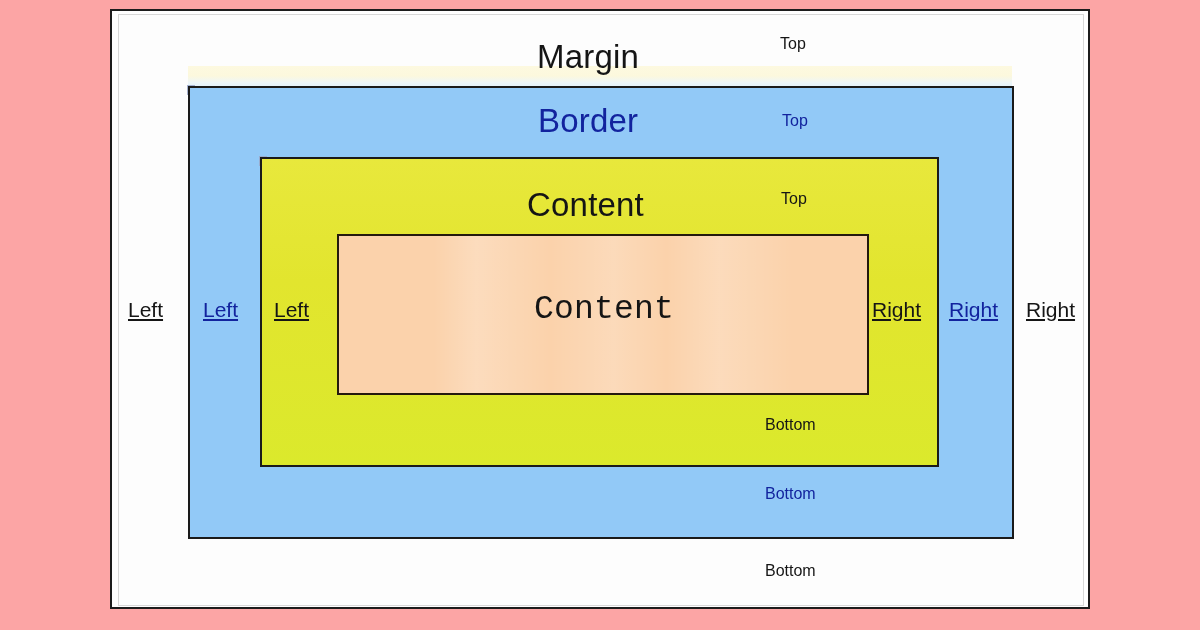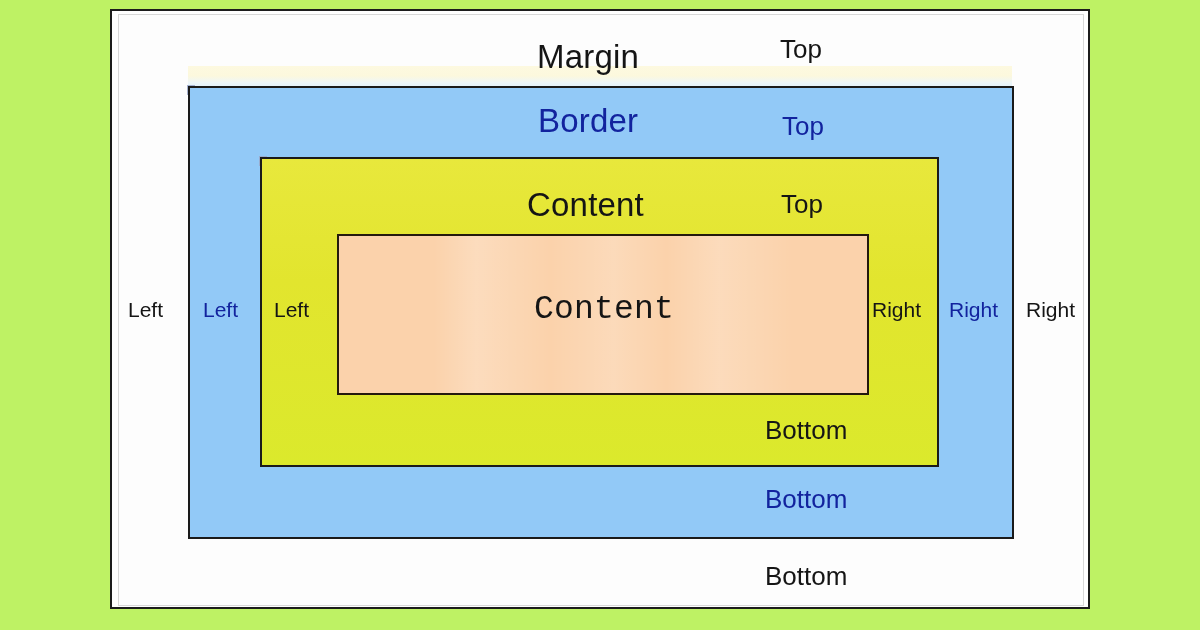--- a/index.html
+++ b/index.html
@@ -11,21 +11,21 @@
     width: 1200px;
     height: 630px;
     font-family: "Liberation Sans", sans-serif;
     overflow: hidden;
   }
 
   #canvas {
     position: relative;
     width: 1200px;
     height: 630px;
-    background: #bef264;
+    background: #fca5a5;
   }
 
   
   .outer-frame {
     position: absolute;
     left: 110px;
     top: 9px;
     width: 980px;
     height: 600px;
     border: 2px solid #1c1c1c;
@@ -108,24 +108,25 @@
   .lbl {
     position: absolute;
     white-space: nowrap;
     line-height: 1;
   }
   .lbl-major {
     font-size: 33px;
     letter-spacing: 0.2px;
   }
   .lbl-minor {
-    font-size: 26px;
+    font-size: 16px;
   }
   .lbl-side {
     font-size: 21px;
+    text-decoration: underline;
   }
   .c-black { color: #151515; }
   .c-blue  { color: #12239e; }
 
   
   .t-margin  { left: 537px; top: 40px; }
   .t-border  { left: 538px; top: 104px; }
   .t-padding { left: 527px; top: 188px; }
   .t-content { left: 534px; top: 293px; font-family: Liberation Mono, monospace; }
 

